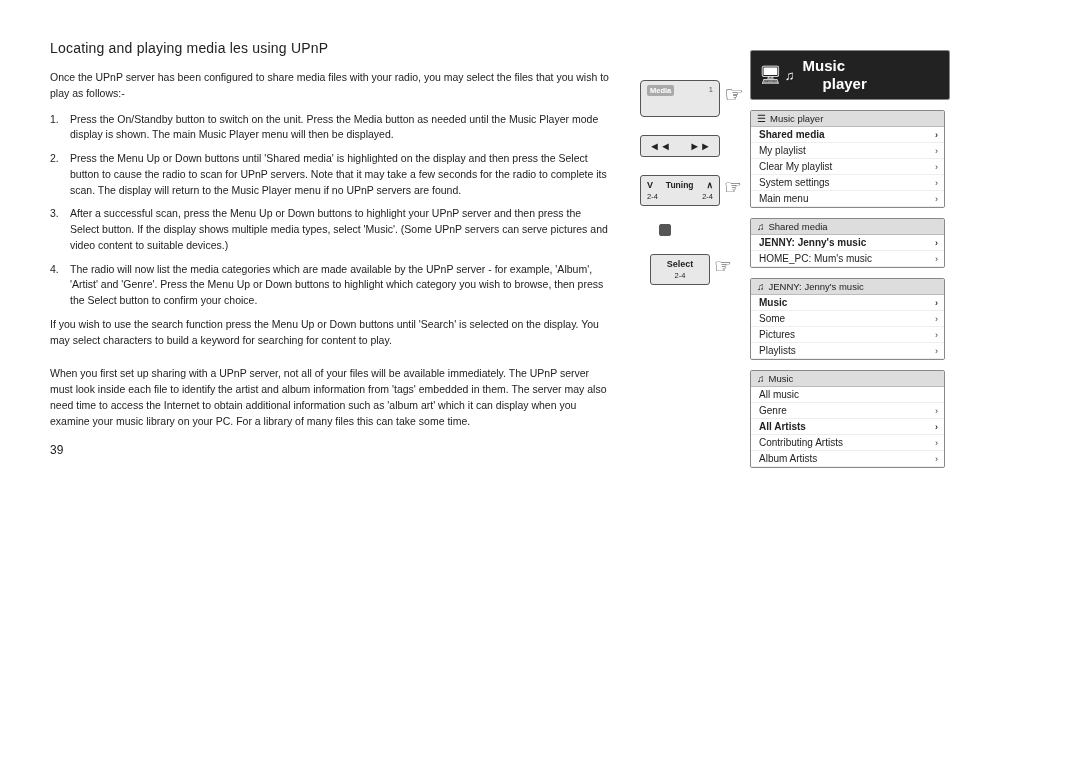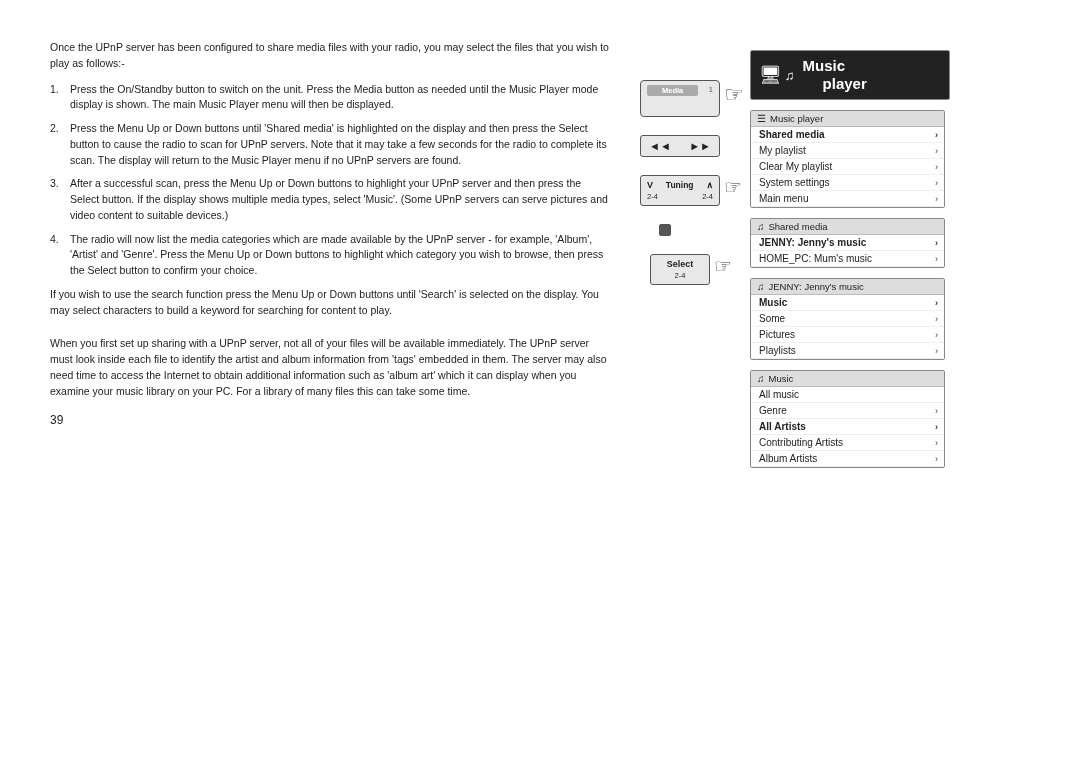--- a/index.html
+++ b/index.html
@@ -149,21 +149,21 @@
       background: #e8e8e8;
       width: 80px;
       padding: 4px 6px;
       position: relative;
     }
 
     .panel-btn {
       background: #aaa;
       border-radius: 2px;
       font-size: 7.5px;
-      padding: 1px 15px;
+      padding: 1px 3px;
       display: inline-block;
       color: #fff;
       font-weight: bold;
     }
 
     
     .pointing-hand {
       font-size: 22px;
       color: #333;
       position: absolute;
@@ -178,20 +178,21 @@
       position: relative;
     }
   </style>
 </head>
 <body>
 
 <div class="page">
   <div class="main-content">
 
     <div class="left-column">
+      <h1 class="page-title">Locating and playing media     les using UPnP</h1>
 
       <p class="intro-text">Once the UPnP server has been configured to share media files with your radio, you may select the files that you wish to play as follows:-</p>
 
       <ol class="numbered-list">
         <li>
           <span class="num">1.</span>
           <span class="text">Press the On/Standby  button to switch on the unit. Press the Media button as needed until the Music Player mode display is shown. The main Music Player menu will then be displayed.</span>
         </li>
         <li>
           <span class="num">2.</span>

